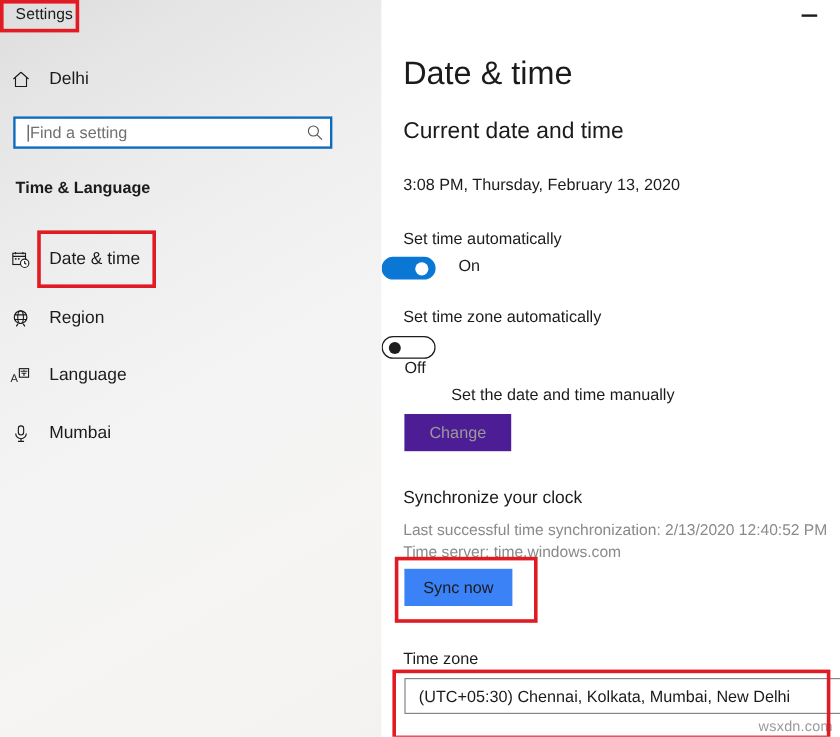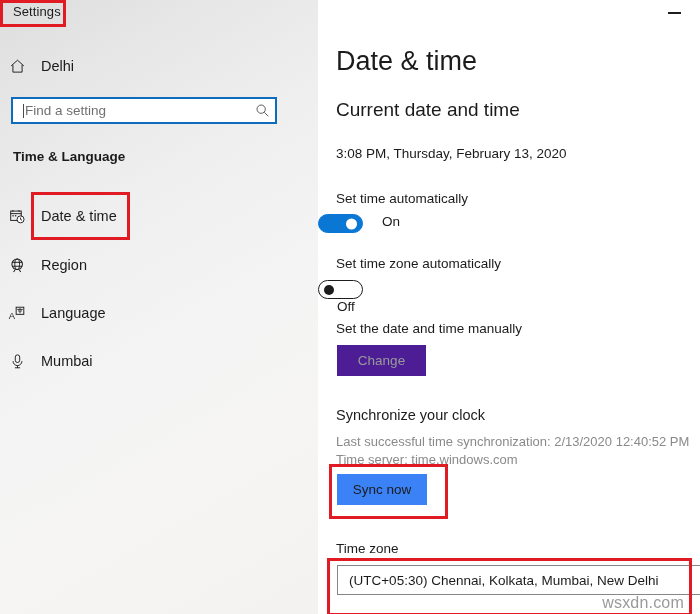--- a/index.html
+++ b/index.html
@@ -178,21 +178,21 @@
   }
   .field-label {
     position: absolute;
     left: 18px;
     font-size: 13.5px;
     color: #1b1b1b;
     white-space: nowrap;
   }
   #label-set-time      { top: 191px; }
   #label-set-tz        { top: 256px; }
-  #label-set-manual    { top: 321px; }
+  #label-set-manual    { top: 321px; margin-left: 40px; }
   #section-sync        {
     position: absolute;
     left: 18px;
     top: 407px;
     font-size: 14.5px;
     color: #1b1b1b;
   }
   #label-timezone      {
     position: absolute;
     left: 18px;
@@ -313,23 +313,23 @@
     box-sizing: border-box;
     pointer-events: none;
   }
   #annot-settings  { left: 0px;   top: 0px;   width: 66px;  height: 27px; }
   #annot-date-time { left: 31px;  top: 192px; width: 99px;  height: 48px; }
   #annot-sync-now  { left: 329px; top: 464px; width: 119px; height: 55px; }
   #annot-timezone  { left: 327px; top: 558px; width: 365px; height: 58px; }
 
   #watermark {
     position: absolute;
-    right: 16px;
+    right: 6px;
     bottom: 2px;
-    font-size: 16px;
+    font-size: 12px;
     color: #9a9a9a;
     letter-spacing: 0.2px;
   }
 </style>
 </head>
 <body>
 
 <div id="app">
 
   <div id="sidebar">

